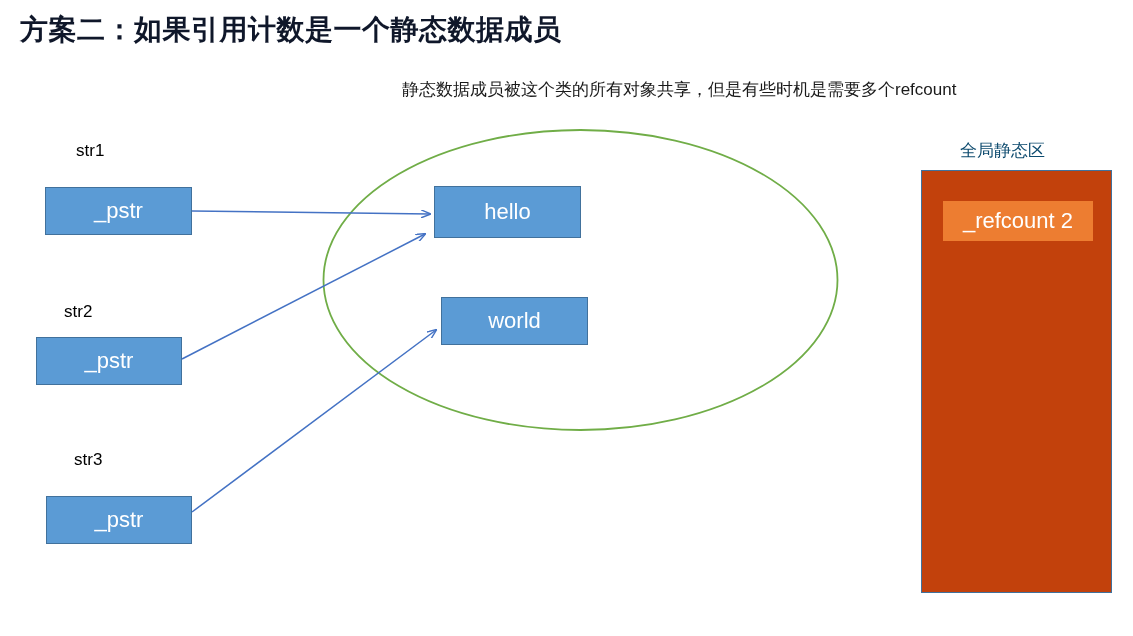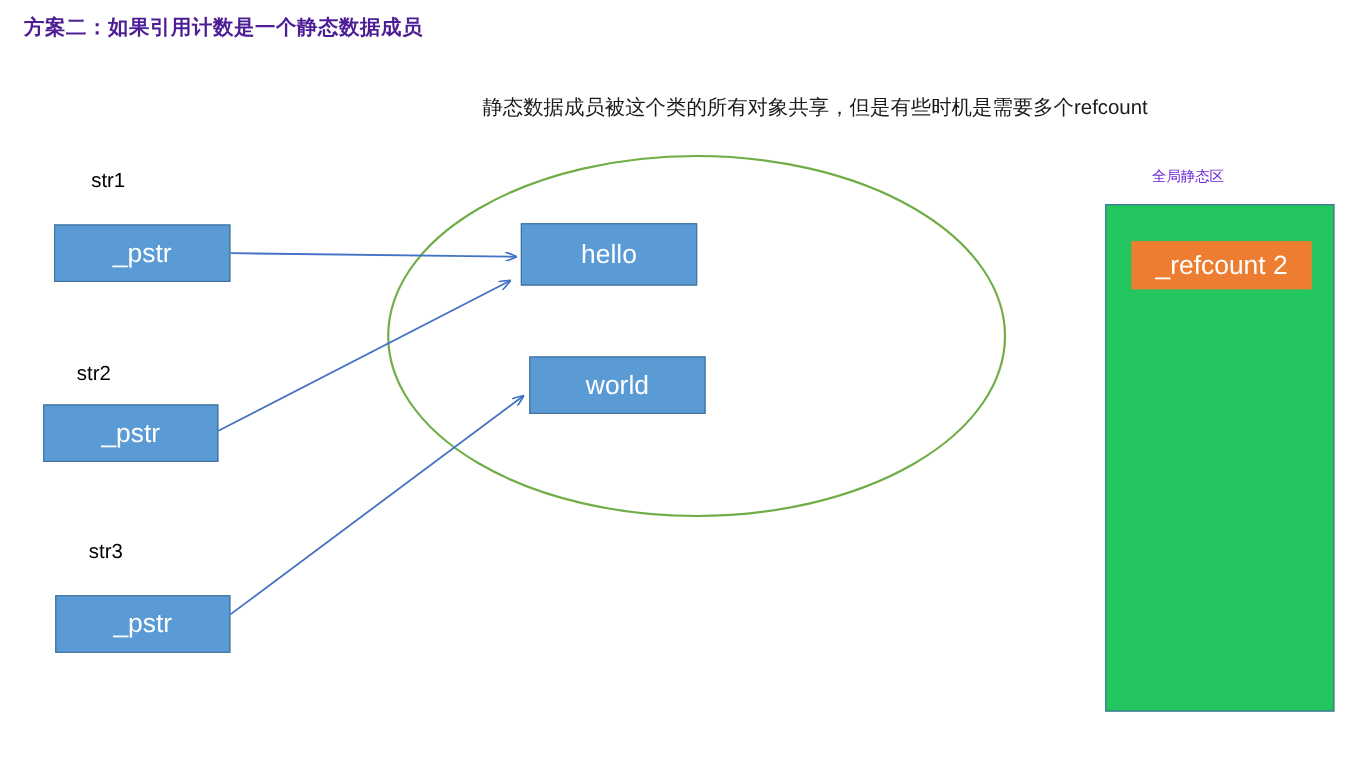--- a/index.html
+++ b/index.html
@@ -17,24 +17,24 @@
     height: 636px;
     background: #ffffff;
     overflow: hidden;
   }
 
   
   .title {
     position: absolute;
     left: 20px;
     top: 11px;
-    font-size: 17px;
+    font-size: 28px;
     font-weight: bold;
     letter-spacing: 0.5px;
-    color: #4c1d95;
+    color: #0f172a;
     white-space: nowrap;
   }
 
   
   .description {
     position: absolute;
     left: 402px;
     top: 62px;
     width: 660px;
     font-size: 17px;
@@ -66,29 +66,29 @@
   .var-label {
     position: absolute;
     font-size: 17px;
     color: #000000;
     white-space: nowrap;
   }
 
   
   .region-title {
     position: absolute;
-    font-size: 12px;
-    color: #6d28d9;
+    font-size: 17px;
+    color: #0c4a6e;
     white-space: nowrap;
     font-family: Liberation Serif, serif;
   }
   .static-region {
     position: absolute;
     box-sizing: border-box;
-    background: #22c55e;
+    background: #c2410c;
     border: 1px solid #41719c;
   }
 
   
   .code-block {
     position: absolute;
     left: 459px;
     top: 484px;
     font-size: 17px;
     color: #000000;

